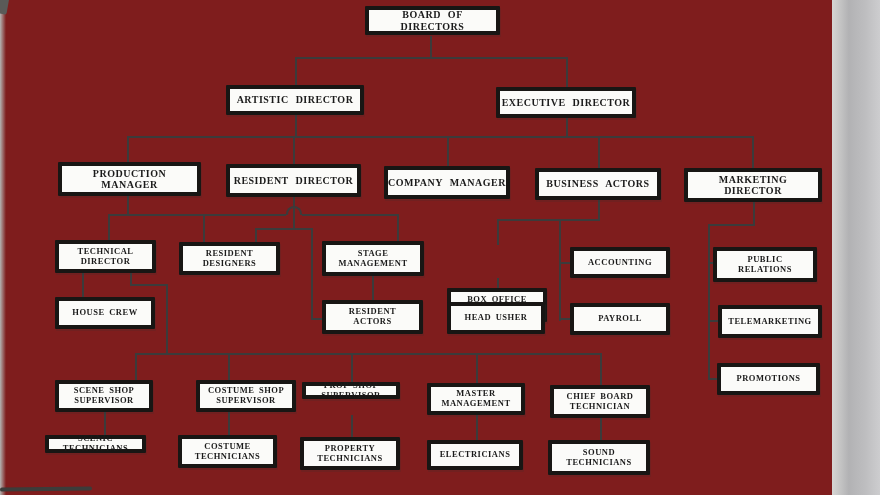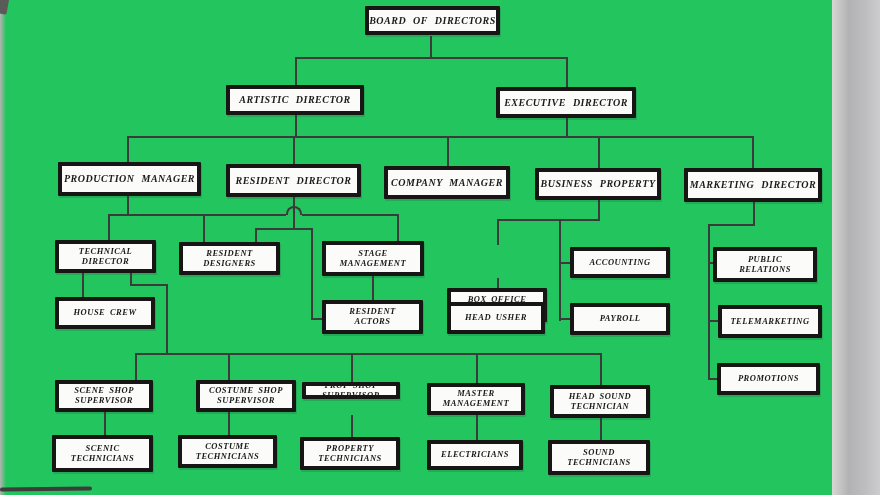--- a/index.html
+++ b/index.html
@@ -1,20 +1,19 @@
 <!DOCTYPE html>
 <html><head>
 <meta charset="utf-8">
 <style>
   html,body{margin:0;padding:0;background:#888;}
   #scan{
     position:relative;width:880px;height:495px;overflow:hidden;
-    background:#22c55e;
+    background:#7f1d1d;
     font-family:"Liberation Serif", serif;
-    font-style:italic;
   }
   .box{
     position:absolute;box-sizing:border-box;
     border:4px solid #181614;border-radius:1px;
     background:#fbfbf9;color:#1a1a1a;
     display:flex;flex-direction:column;align-items:center;justify-content:center;
     text-align:center;font-weight:bold;
     box-shadow:1px 2px 0 rgba(50,50,50,0.18);
     letter-spacing:0.5px;word-spacing:4px;line-height:1.15;
   }
@@ -117,21 +116,21 @@
       <div class="box big" style="left: 58px; top: 162px; width: 143px; height: 34px;">
         <span>PRODUCTION MANAGER</span>
       </div>
       <div class="box big" style="left: 226px; top: 164px; width: 135px; height: 33px;">
         <span>RESIDENT DIRECTOR</span>
       </div>
       <div class="box big" style="left: 384px; top: 166px; width: 126px; height: 33px;">
         <span>COMPANY MANAGER</span>
       </div>
       <div class="box big" style="left: 535px; top: 168px; width: 126px; height: 32px;">
-        <span>BUSINESS PROPERTY</span>
+        <span>BUSINESS ACTORS</span>
       </div>
       <div class="box big" style="left: 684px; top: 168px; width: 138px; height: 34px;">
         <span>MARKETING DIRECTOR</span>
       </div>
       <div class="box small" style="left: 55px; top: 240px; width: 101px; height: 33px;">
         <span>TECHNICAL</span>
         <span>DIRECTOR</span>
       </div>
       <div class="box small" style="left: 179px; top: 242px; width: 101px; height: 33px;">
         <span>RESIDENT</span>
@@ -181,24 +180,24 @@
       </div>
       <div class="box small" style="left: 302px; top: 382px; width: 98px; height: 17px;">
         <span>PROP SHOP</span>
         <span>SUPERVISOR</span>
       </div>
       <div class="box small" style="left: 427px; top: 383px; width: 98px; height: 32px;">
         <span>MASTER</span>
         <span>MANAGEMENT</span>
       </div>
       <div class="box small" style="left: 550px; top: 385px; width: 100px; height: 33px;">
-        <span>HEAD SOUND</span>
+        <span>CHIEF BOARD</span>
         <span>TECHNICIAN</span>
       </div>
-      <div class="box small" style="left: 52px; top: 435px; width: 101px; height: 37px;">
+      <div class="box small" style="left: 45px; top: 435px; width: 101px; height: 18px;">
         <span>SCENIC</span>
         <span>TECHNICIANS</span>
       </div>
       <div class="box small" style="left: 178px; top: 435px; width: 99px; height: 33px;">
         <span>COSTUME</span>
         <span>TECHNICIANS</span>
       </div>
       <div class="box small" style="left: 300px; top: 437px; width: 100px; height: 33px; justify-content: center;">
         <span>PROPERTY</span>
         <span>TECHNICIANS</span>

